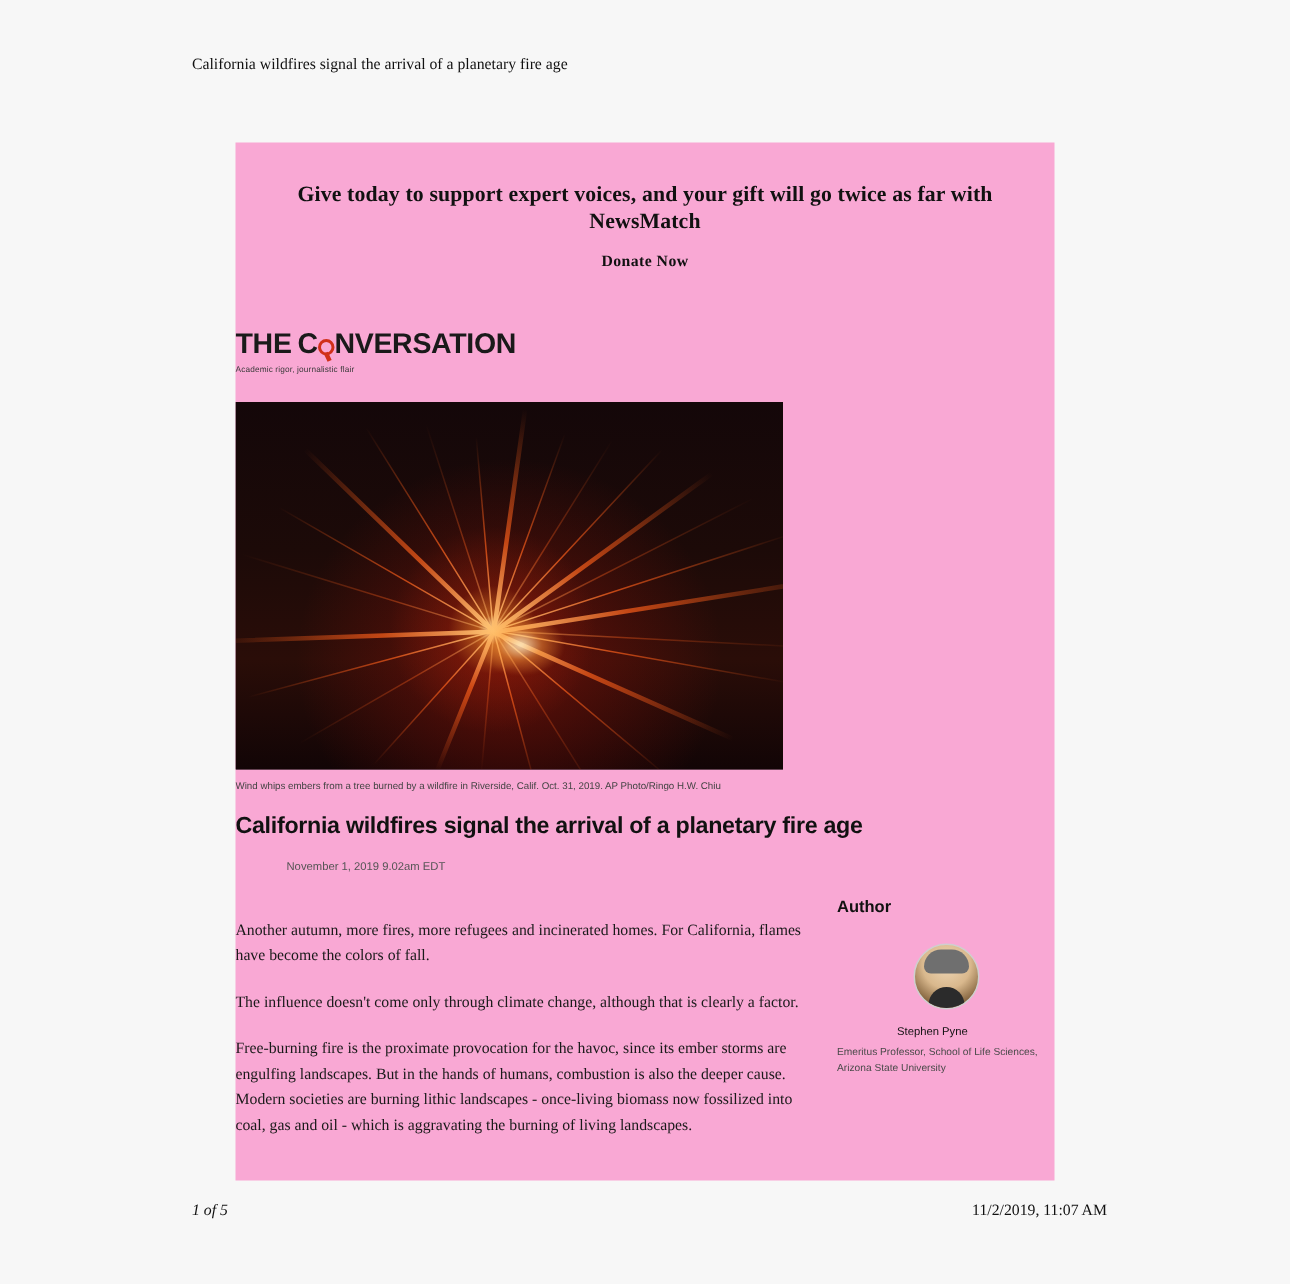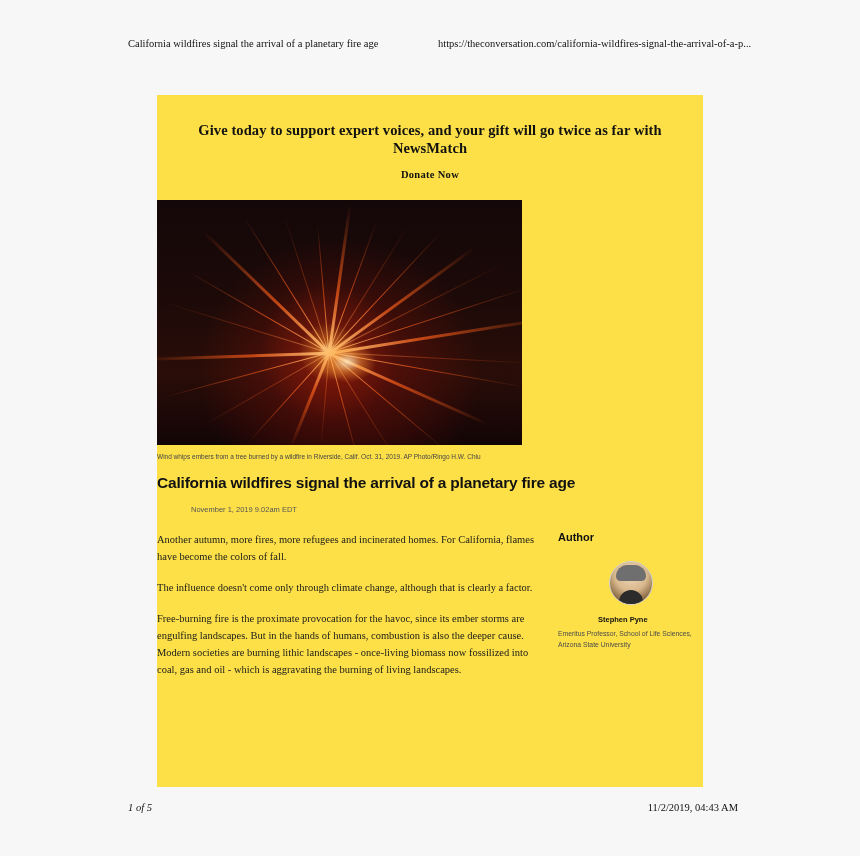--- a/index.html
+++ b/index.html
@@ -63,21 +63,21 @@
     white-space: nowrap;
   }
 
   
   .sheet {
     position: absolute;
     left: 157px;
     top: 95px;
     width: 546px;
     height: 692px;
-    background: #fde047;
+    background: #f9a8d4;
     overflow: hidden;
   }
 
   
   .donate-banner {
     padding: 27px 40px 0 40px;
     text-align: center;
   }
   .donate-banner h1 {
     margin: 0;
@@ -210,20 +210,21 @@
   }
 
   
   .content {
     display: flex;
     margin-top: 17px;
   }
   .body-col {
     width: 385px;
     padding-right: 16px;
+    margin-top: 13px;
   }
   .body-col p {
     margin: 0 0 14px 0;
     font-family: "Liberation Serif", serif;
     font-size: 10.5px;
     line-height: 1.62;
     color: #1a1a1a;
   }
   .author-col {
     width: 145px;
@@ -259,49 +260,57 @@
     content: "";
     position: absolute;
     left: 9px; bottom: 0;
     width: 24px; height: 14px;
     background: #2b2b2b;
     border-radius: 12px 12px 0 0;
   }
   .author-name {
     font-family: "Liberation Sans", sans-serif;
     font-size: 7.5px;
-    font-weight: bold;
+    font-weight: normal;
     color: #111;
     margin-bottom: 5px;
     padding-left: 40px;
   }
   .author-affil {
     font-family: "Liberation Sans", sans-serif;
     font-size: 6.8px;
     color: #4a4a4a;
     line-height: 1.5;
   }
 </style>
 </head>
 <body>
 
 <div class="page">
 
   <div class="print-header">
     <span class="ph-title">California wildfires signal the arrival of a planetary fire age</span>
-    <span class="ph-url">https://theconversation.com/california-wildfires-signal-the-arrival-of-a-p...</span>
   </div>
 
   <div class="sheet">
 
     <div class="donate-banner">
       <h1>Give today to support expert voices, and your gift will go twice as far with NewsMatch</h1>
       <a class="donate-cta">Donate Now</a>
     </div>
 
+    <div class="masthead" style="padding-left:0;">
+      <div class="logo-row">
+        <span class="logo-the">THE</span>
+        <span>C</span>
+        <span class="logo-o-dot"></span>
+        <span>NVERSATION</span>
+      </div>
+      <div class="tagline">Academic rigor, journalistic flair</div>
+    </div>
 
     <div class="hero">
       <div class="hero-bg"></div>
       <div class="ray thick" style="width:230px; transform: rotate(-9deg);"></div>
       <div class="ray" style="width:210px; transform: rotate(-18deg);"></div>
       <div class="ray dim" style="width:195px; transform: rotate(-27deg);"></div>
       <div class="ray thick" style="width:180px; transform: rotate(-36deg);"></div>
       <div class="ray" style="width:165px; transform: rotate(-47deg);"></div>
       <div class="ray dim" style="width:150px; transform: rotate(-58deg);"></div>
       <div class="ray" style="width:140px; transform: rotate(-70deg);"></div>
@@ -343,16 +352,16 @@
         <div class="avatar"></div>
         <div class="author-name">Stephen Pyne</div>
         <div class="author-affil">Emeritus Professor, School of Life Sciences, Arizona State University</div>
       </div>
     </div>
 
   </div>
 
   <div class="print-footer">
     <span class="pf-page">1 of 5</span>
-    <span class="pf-date">11/2/2019, 04:43 AM</span>
+    <span class="pf-date">11/2/2019, 11:07 AM</span>
   </div>
 
 </div>
 
 </body></html>

